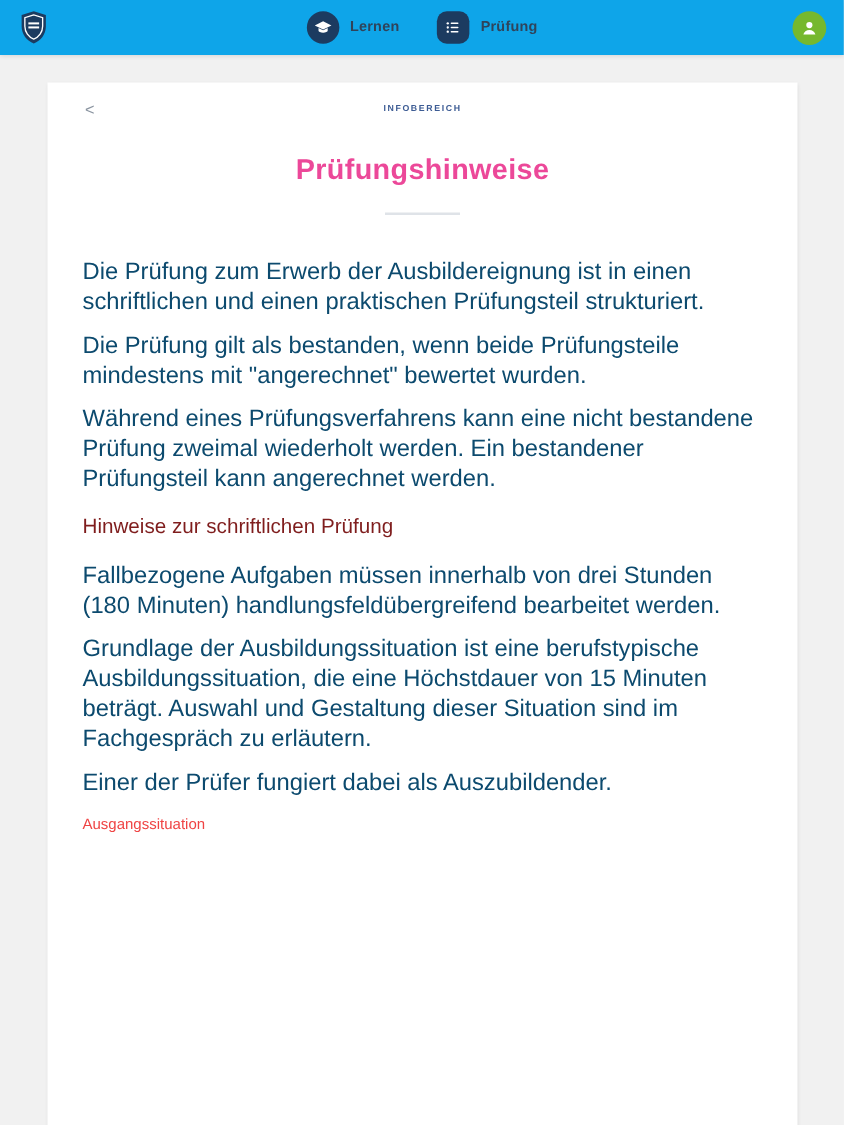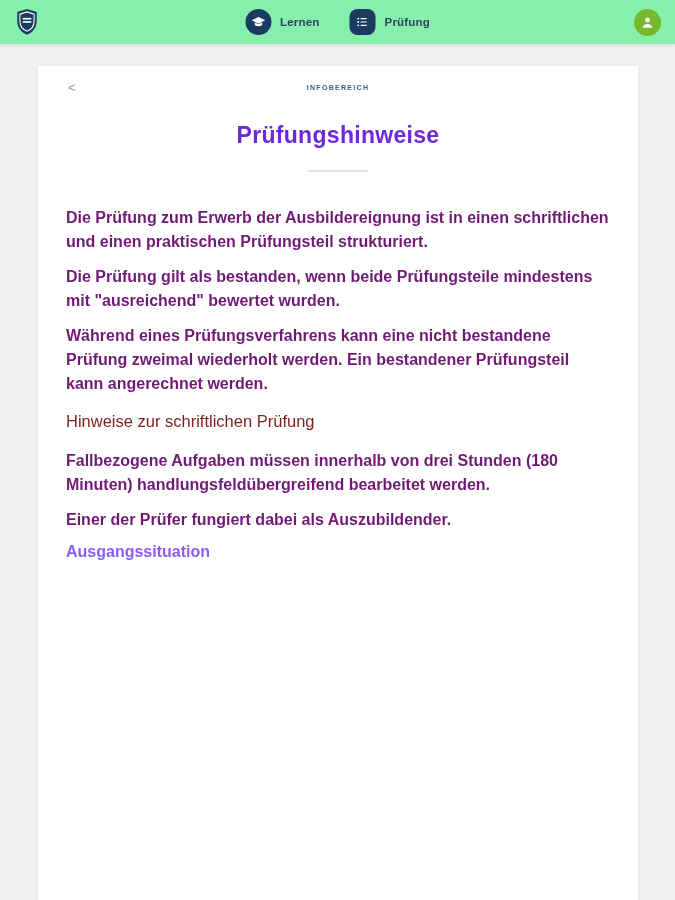--- a/index.html
+++ b/index.html
@@ -5,21 +5,21 @@
   * { margin:0; padding:0; box-sizing:border-box; }
   html, body {
     width:675px; height:900px; overflow:hidden;
     background:#f1f1f1;
     font-family:"Liberation Sans", sans-serif;
   }
 
   
   .top-bar {
     position:fixed; top:0; left:0; width:675px; height:44px;
-    background:#86efac;
+    background:#0ea5e9;
     display:flex; align-items:center; justify-content:space-between;
     padding:0 14px;
     box-shadow:0 1px 4px rgba(0,0,0,.14);
     z-index:10;
   }
   .logo { width:26px; height:28px; cursor:pointer; }
   .logo svg { width:26px; height:28px; display:block; }
 
   .nav-center {
     position:absolute; left:50%; transform:translateX(-50%);
@@ -56,35 +56,35 @@
     font-size:13px; color:#8a94a0; cursor:pointer; line-height:14px;
   }
   .breadcrumb {
     display:block; text-align:center;
     font-size:7px; letter-spacing:1.3px;
     color:#3d5c94; font-weight:700;
   }
   h1.page-title {
     margin-top:24px; text-align:center;
     font-size:23px; line-height:26px;
-    color:#6d28d9; font-weight:800; letter-spacing:.3px;
+    color:#ec4899; font-weight:800; letter-spacing:.3px;
   }
   .divider { width:60px; height:2px; background:#dfe3e8; margin:22px auto 34px auto; }
 
   p.body {
-    font-size:16px; line-height:24px;
-    color:#701a75; margin:0 0 11px 0;font-weight:bold;
+    font-size:19px; line-height:24px;
+    color:#0c4a6e; margin:0 0 11px 0;
   }
   h2.section {
     font-size:16.5px; line-height:19px; font-weight:400;
     color:#7f1d1d; margin:16px 0 18px 0;
   }
   .clipped-line {
     margin-top:6px;
-    font-size:16px; font-weight:700; color:#8b5cf6; line-height:18px;
+    font-size:12px; font-weight:400; color:#ef4444; line-height:18px;
   }
 </style>
 </head>
 <body>
 
 <header class="top-bar">
 
   <div class="logo">
     <span>
       <svg viewBox="0 0 24 26">
@@ -135,21 +135,22 @@
 
   <div class="card-head">
     <span class="back">&lt;</span>
     <span class="breadcrumb">INFOBEREICH</span>
   </div>
 
   <h1 class="page-title">Prüfungshinweise</h1>
   <div class="divider"></div>
 
   <p class="body">Die Prüfung zum Erwerb der Ausbildereignung ist in einen schriftlichen und einen praktischen Prüfungsteil strukturiert.</p>
-  <p class="body">Die Prüfung gilt als bestanden, wenn beide Prüfungsteile mindestens mit "ausreichend" bewertet wurden.</p>
+  <p class="body">Die Prüfung gilt als bestanden, wenn beide Prüfungsteile mindestens mit "angerechnet" bewertet wurden.</p>
   <p class="body">Während eines Prüfungsverfahrens kann eine nicht bestandene Prüfung zweimal wiederholt werden. Ein bestandener Prüfungsteil kann angerechnet werden.</p>
   <h2 class="section">Hinweise zur schriftlichen Prüfung</h2>
   <p class="body">Fallbezogene Aufgaben müssen innerhalb von drei Stunden (180 Minuten) handlungsfeldübergreifend bearbeitet werden.</p>
+  <p class="body">Grundlage der Ausbildungssituation ist eine berufstypische Ausbildungssituation, die eine Höchstdauer von 15 Minuten beträgt. Auswahl und Gestaltung dieser Situation sind im Fachgespräch zu erläutern.</p>
   <p class="body">Einer der Prüfer fungiert dabei als Auszubildender.</p>
 
   <div class="clipped-line">Ausgangssituation</div>
 
 </main>
 
 </body></html>

